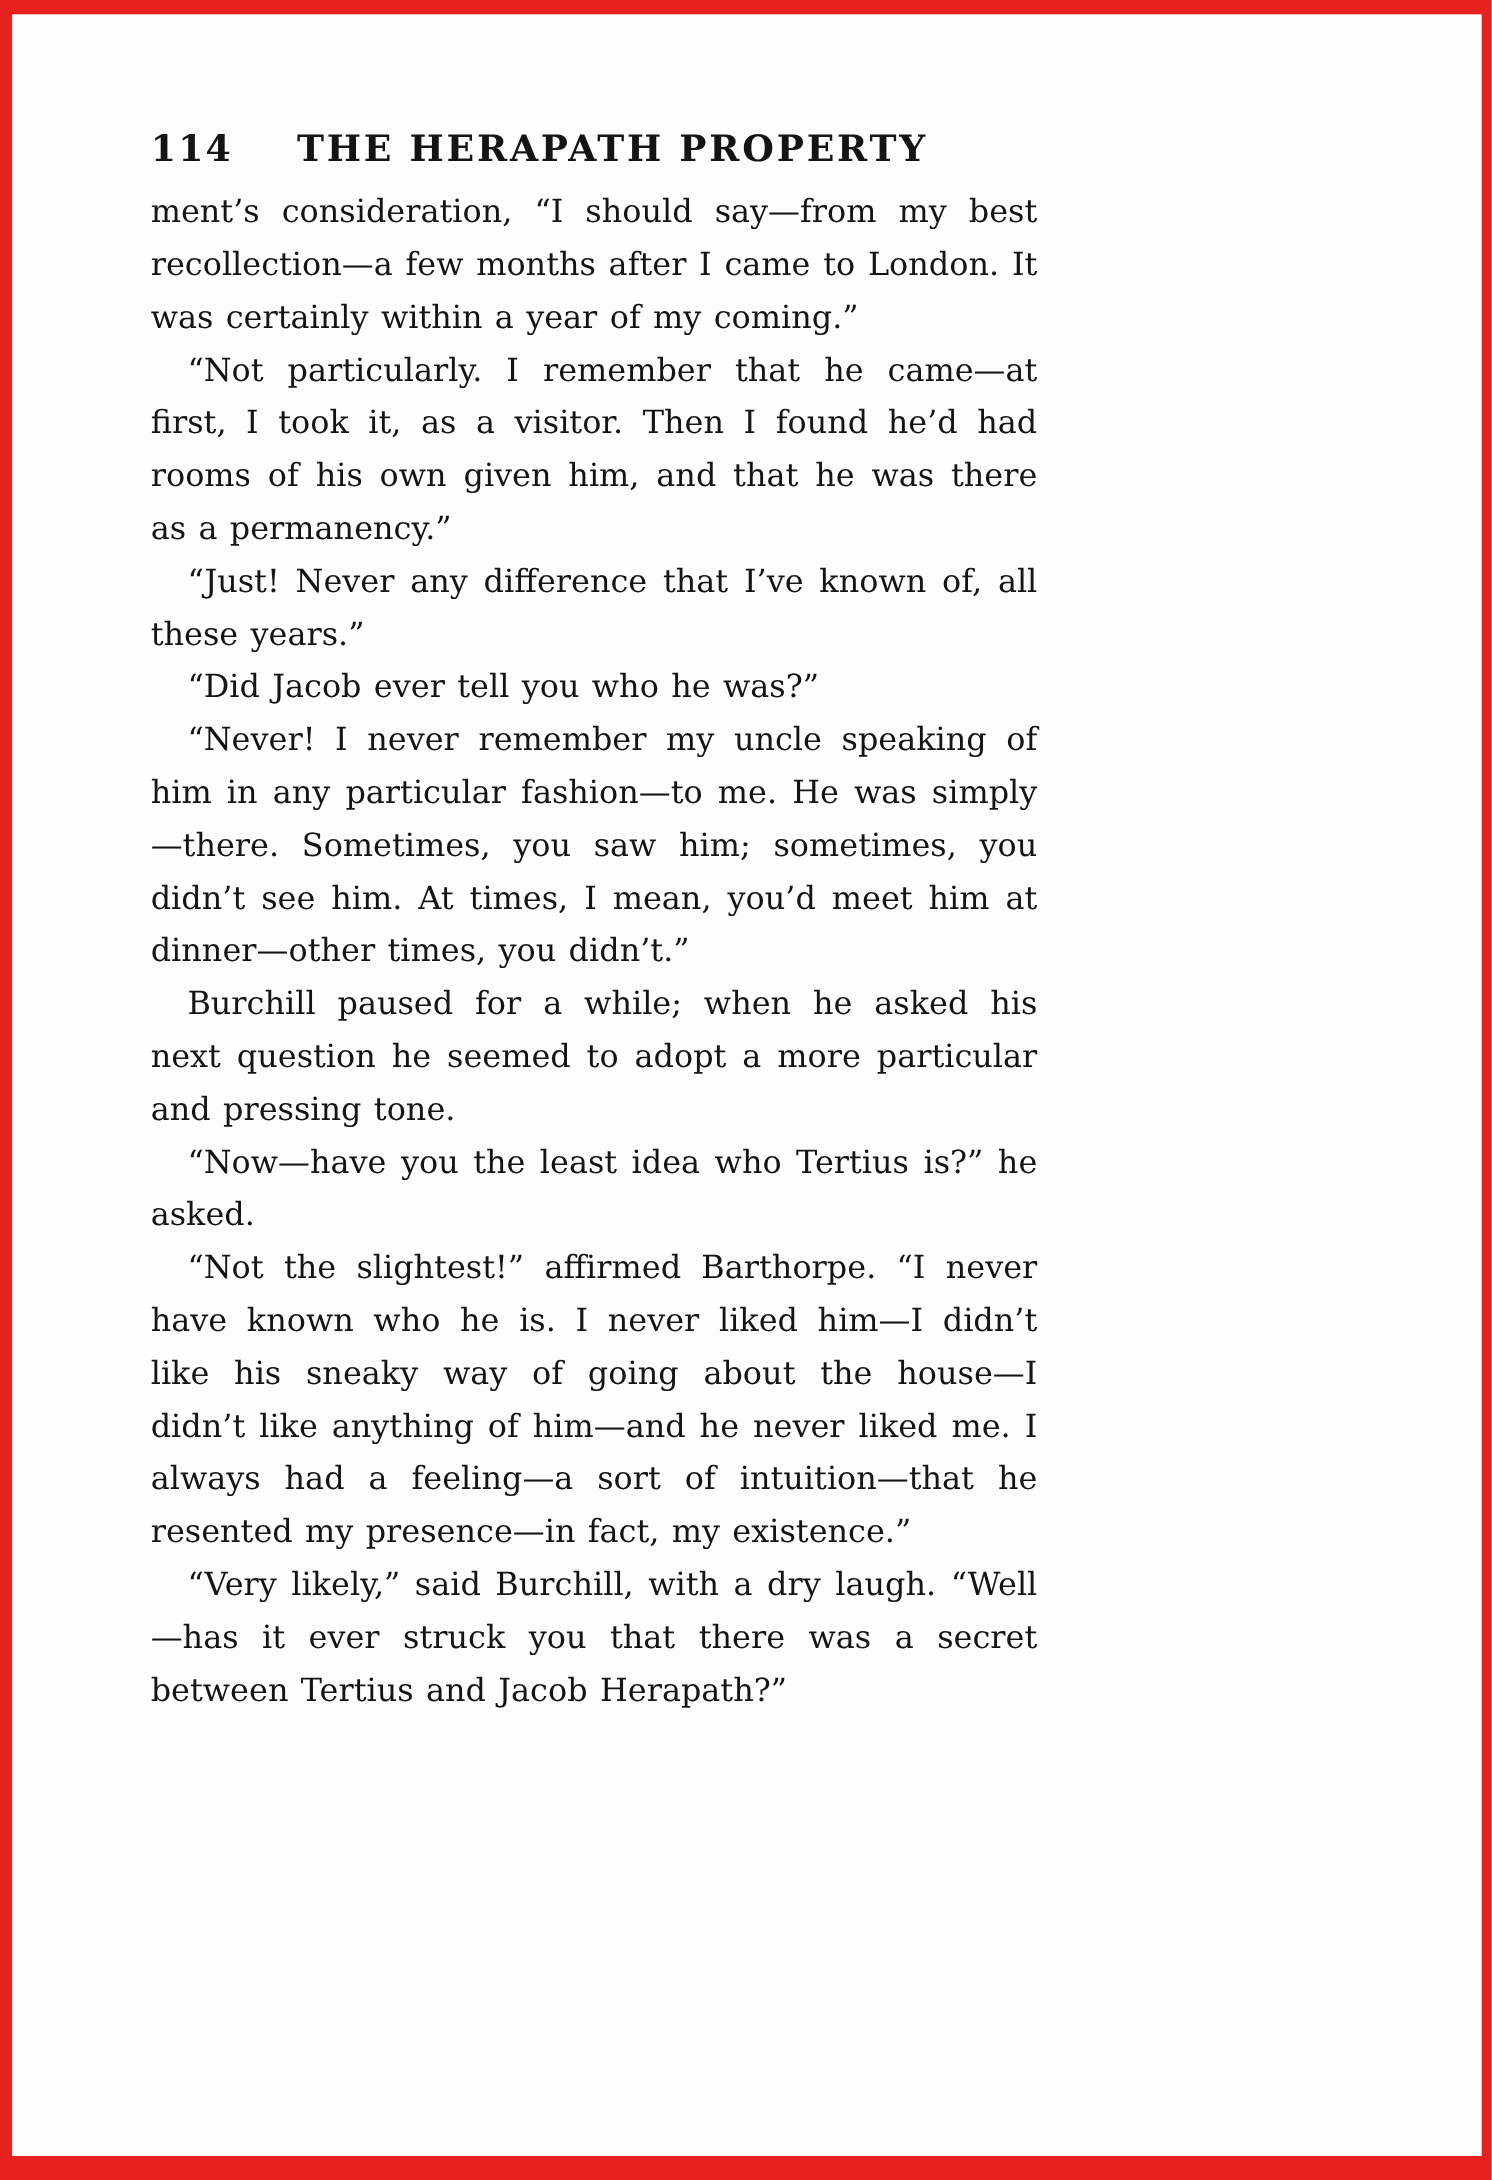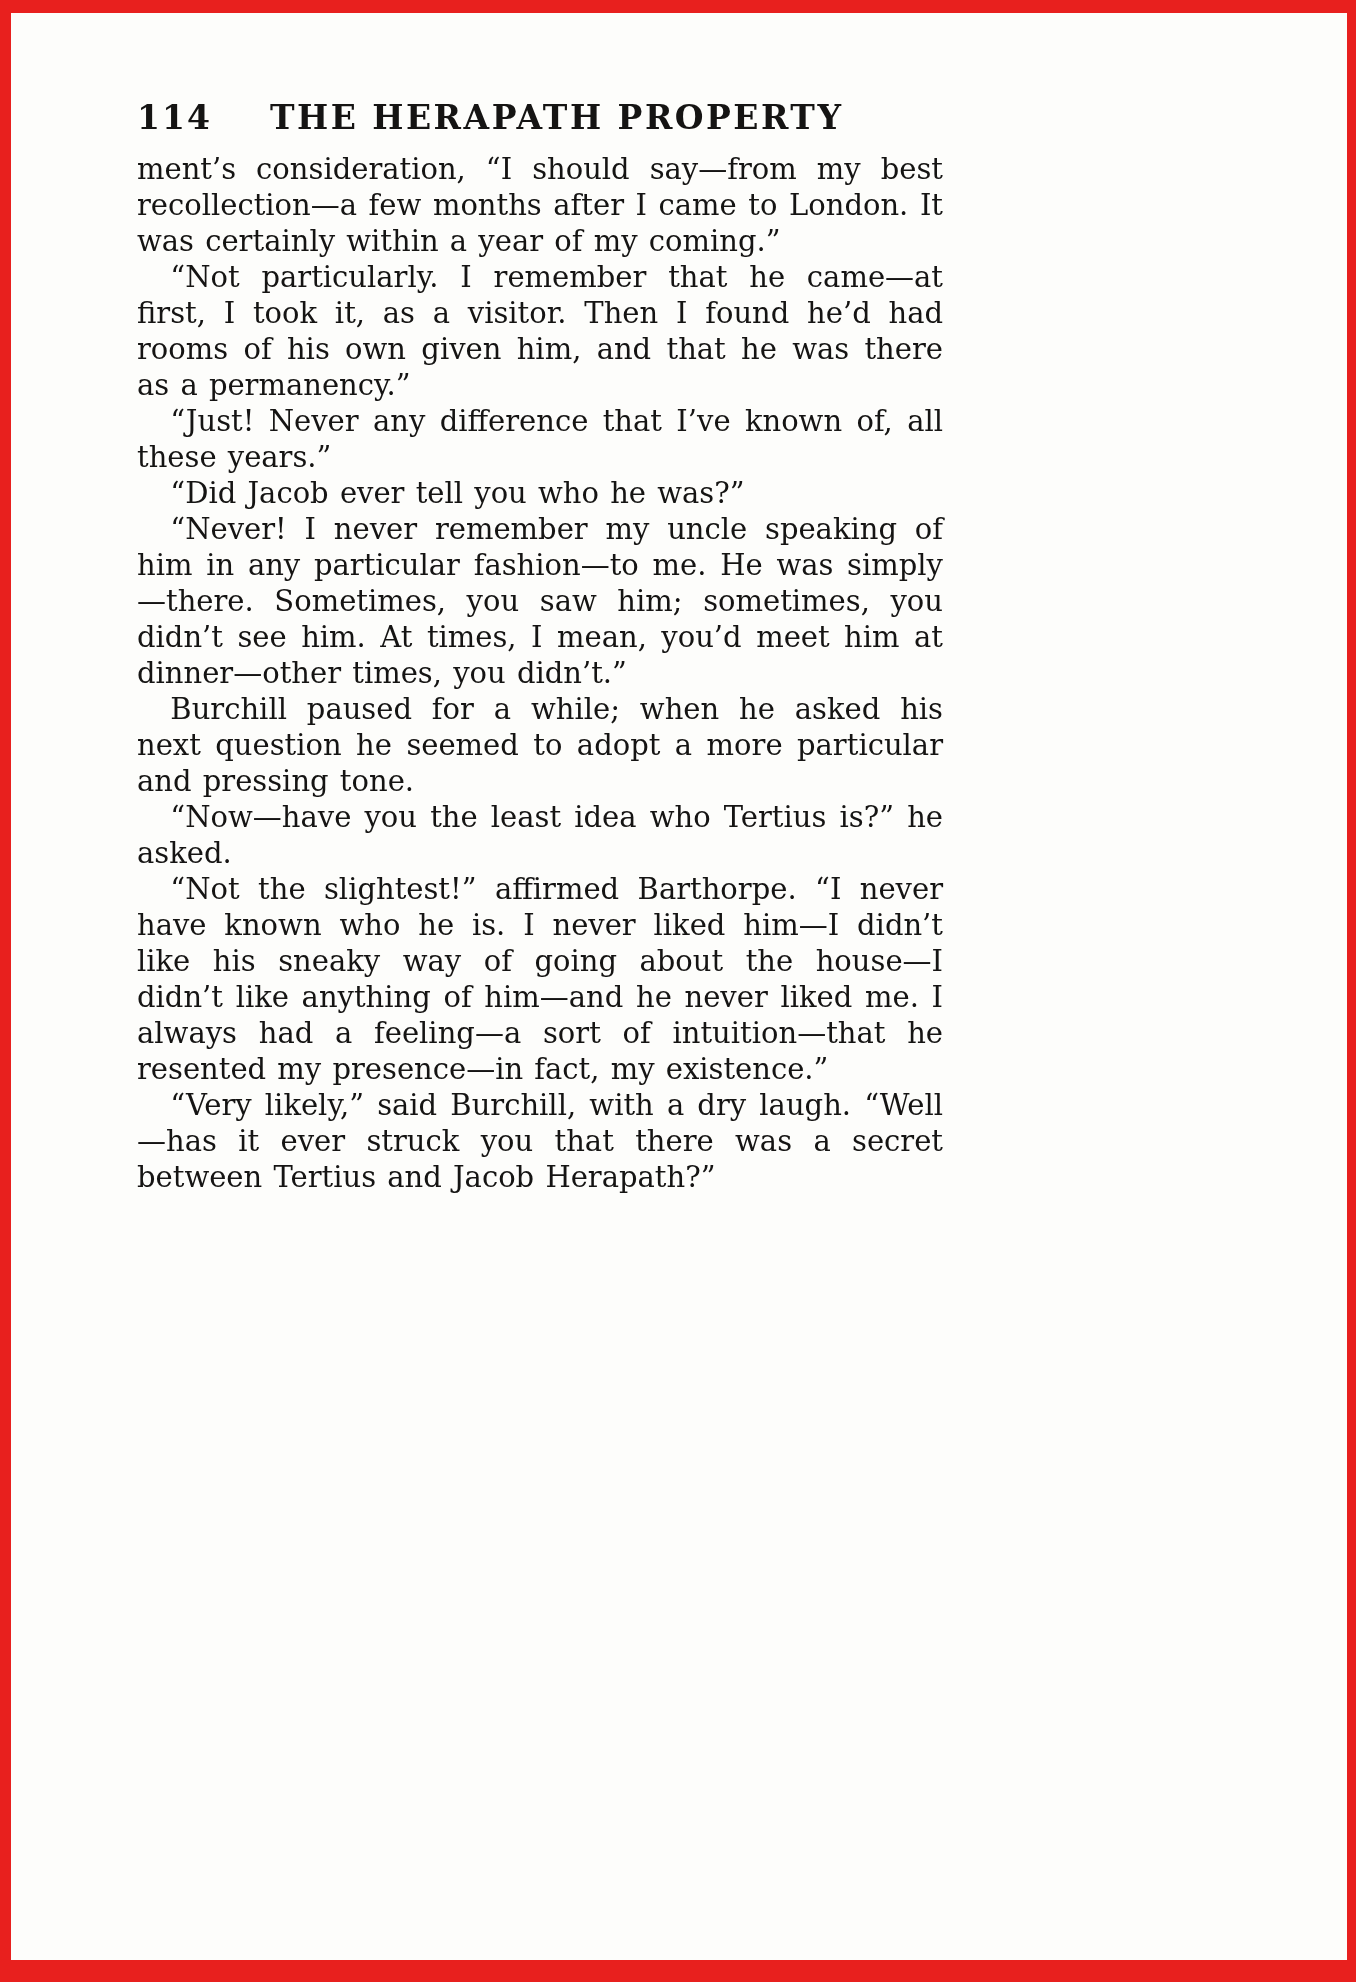--- a/index.html
+++ b/index.html
@@ -18,21 +18,21 @@
     position: absolute;
     top: 13px;
     left: 11px;
     right: 9px;
     bottom: 22px;
     background: #fdfdfb;
     color: #151413;
   }
   .content {
     position: absolute;
-    top: 85px;
+    top: 102px;
     left: 126px;
     width: 806px;
   }
   .page-header {
     display: flex;
     align-items: baseline;
     font-weight: 700;
     font-size: 33px;
     letter-spacing: 1.5px;
     white-space: nowrap;
@@ -40,21 +40,21 @@
   .page-number {
     margin-right: 58px;
     letter-spacing: 2px;
   }
   .page-title {
     letter-spacing: 2.5px;
   }
   .body-text {
     margin-top: 14px;
     font-size: 29px;
-    line-height: 36px;
+    line-height: 48px;
     text-align: justify;
     word-spacing: 2px;
   }
   .body-text p {
     margin: 0;
     padding: 0;
   }
   .body-text p.indent {
     text-indent: 1.15em;
   }

